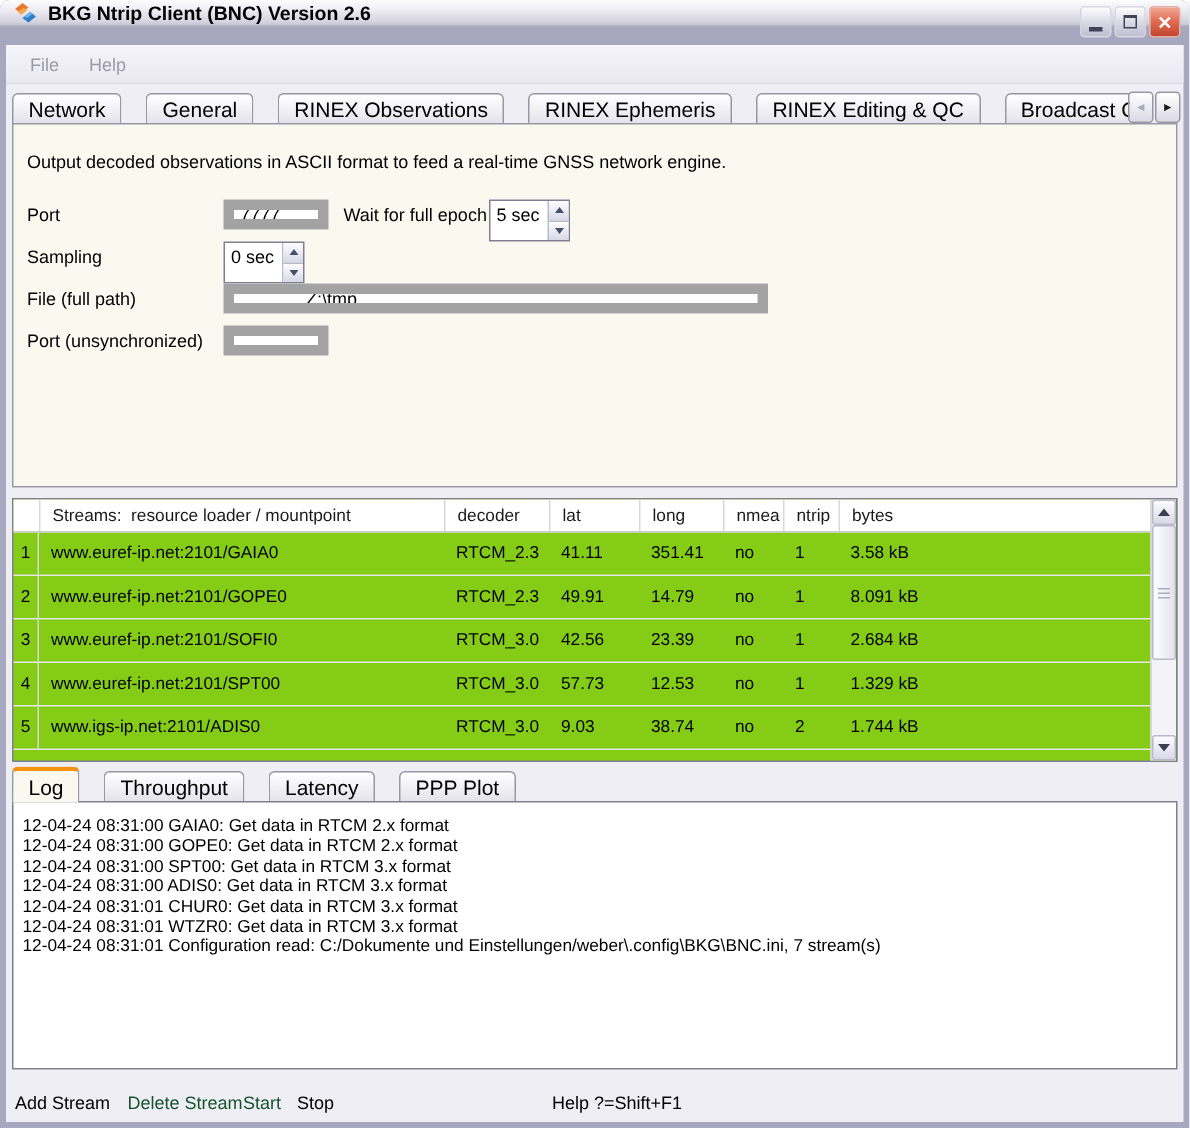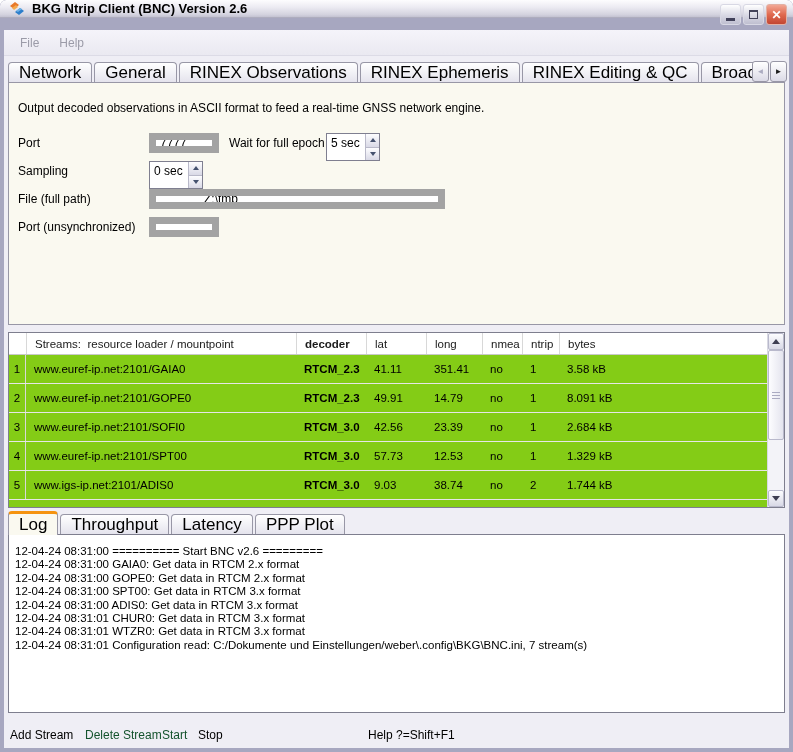--- a/index.html
+++ b/index.html
@@ -25,21 +25,21 @@
   .client { position:absolute; top:30px; left:4px; right:4px; bottom:4px; background:#EFEEF5; }
   .menubar { position:absolute; top:0; left:0; right:0; height:26px;
     background:linear-gradient(#F5F4FA,#EAE9F1); border-bottom:1px solid #DCDBE6;
     display:flex; align-items:center; font-size:12px; color:#9B9BA8; }
   .menu-item { padding:0 10px; }
   .menu-item:first-child { margin-left:6px; }
 
   
   .tabrow { position:absolute; top:29px; left:4px; width:752px; height:24px;
     display:flex; align-items:flex-end; overflow:hidden; }
-  .tab { height:21px; padding:0 10px; margin-right:2px; font-size:17px; color:#000;
+  .tab { height:21px; padding:0 10px; margin-right:16px; font-size:14px; color:#000;
     background:linear-gradient(#FFFFFF,#E3E2EC); border:1px solid #9897A6; border-bottom:none;
     border-radius:4px 4px 0 0; display:flex; align-items:center; white-space:nowrap; flex:0 0 auto; }
   .tab.selected { height:24px; background:#FAF9F0; border-top:3px solid #F5930F; position:relative; z-index:3; }
   .tab-scroll { position:absolute; top:31px; right:2px; width:36px; height:21px; display:flex; z-index:4; }
   .tsbtn { width:17px; height:21px; margin-left:1px; border:1px solid #9897A6; border-radius:3px;
     background:linear-gradient(#FFFFFF,#DBDAE6); display:flex; align-items:center; justify-content:center;
     font-size:8px; }
   .tsbtn.disabled { color:#ABABC0; }
   .tsbtn.enabled { color:#1A1A1A; }
 
@@ -63,21 +63,21 @@
   .streams { position:absolute; top:302px; left:4px; right:4px; height:176px;
     background:#84cc16; border:1px solid #7E7E8E; }
   .thead { position:absolute; top:0; left:0; right:17px; height:22px; background:#fff;
     border-bottom:1px solid #C9C9C9; display:flex; font-size:11.5px; color:#1A1A1A; }
   .th { display:flex; align-items:center; padding-left:8px; white-space:pre; border-left:1px solid #D8D8D8; }
   .th:first-child { border-left:none; }
   .tbody { position:absolute; top:22px; left:0; right:17px; bottom:0; }
   .trow { display:flex; height:29px; border-bottom:1px solid #E6E6E6; font-size:11.5px; color:#000; }
   .td { display:flex; align-items:center; padding-left:8px; white-space:nowrap; overflow:hidden; }
   .td.num { justify-content:center; padding-left:0; border-right:1px solid #D8D8D8; }
-  .c0{width:17px;} .c1{width:270px;} .c2{width:70px;font-weight:bold;} .c3{width:60px;} .c4{width:56px;} .c5{width:40px;} .c6{width:37px;} .c7{flex:1;}
+  .c0{width:17px;} .c1{width:270px;} .c2{width:70px;} .c3{width:60px;} .c4{width:56px;} .c5{width:40px;} .c6{width:37px;} .c7{flex:1;}
 
   
   .vscroll { position:absolute; top:0; right:0; width:17px; bottom:0; background:#F3F3F8; border-left:1px solid #D8D8E2; }
   .sb-btn { position:absolute; left:0; width:16px; height:17px; border:1px solid #B9B9CC; border-radius:2px;
     background:linear-gradient(#FDFDFF,#D9D9E6); display:flex; align-items:center; justify-content:center; }
   .sb-up { top:0; } .sb-down { bottom:0; }
   .sb-tri-up { width:0;height:0;border-left:4px solid transparent;border-right:4px solid transparent;border-bottom:5px solid #3E3E52; }
   .sb-tri-down { width:0;height:0;border-left:4px solid transparent;border-right:4px solid transparent;border-top:5px solid #3E3E52; }
   .sb-thumb { position:absolute; left:0; width:16px; top:17px; height:90px; border:1px solid #B9B9CC; border-radius:2px;
     background:linear-gradient(90deg,#FDFDFF,#E4E4EE); display:flex; flex-direction:column; align-items:center; justify-content:center; gap:2px; }
@@ -174,21 +174,21 @@
           <div class="spin-b">
               <span class="tri-up"></span>
             </div>
           <div class="spin-b">
               <span class="tri-down"></span>
             </div>
         </div>
       </div>
 
       <span class="frm-label" style="top:106px;">File (full path)</span>
-      <input class="txt" style="top: 106px; left: 140px; width: 296px; padding-left: 48px;" value="Z:\tmp">
+      <input class="txt" style="top: 106px; left: 140px; width: 363px; padding-left: 48px;" value="Z:\tmp">
 
       <span class="frm-label" style="top:134px;">Port (unsynchronized)</span>
       <input class="txt" style="top: 134px; left: 140px; width: 70px;" value="">
     </div>
 
     <div class="streams">
       <div class="thead">
         <div class="th c0"></div>
         <div class="th c1">Streams:  resource loader / mountpoint</div>
         <div class="th c2">decoder</div>
@@ -266,21 +266,20 @@
     </div>
 
     <div class="btabrow">
       <div class="tab selected">Log</div>
       <div class="tab">Throughput</div>
       <div class="tab">Latency</div>
       <div class="tab">PPP Plot</div>
     </div>
 
     <div class="logpanel">
-      <div class="logline">12-04-24 08:31:00 ========== Start BNC v2.6 =========</div>
       <div class="logline">12-04-24 08:31:00 GAIA0: Get data in RTCM 2.x format</div>
       <div class="logline">12-04-24 08:31:00 GOPE0: Get data in RTCM 2.x format</div>
       <div class="logline">12-04-24 08:31:00 SPT00: Get data in RTCM 3.x format</div>
       <div class="logline">12-04-24 08:31:00 ADIS0: Get data in RTCM 3.x format</div>
       <div class="logline">12-04-24 08:31:01 CHUR0: Get data in RTCM 3.x format</div>
       <div class="logline">12-04-24 08:31:01 WTZR0: Get data in RTCM 3.x format</div>
       <div class="logline">12-04-24 08:31:01 Configuration read: C:/Dokumente und Einstellungen/weber\.config\BKG\BNC.ini, 7 stream(s)</div>
     </div>
 
     <div class="bottombar">

